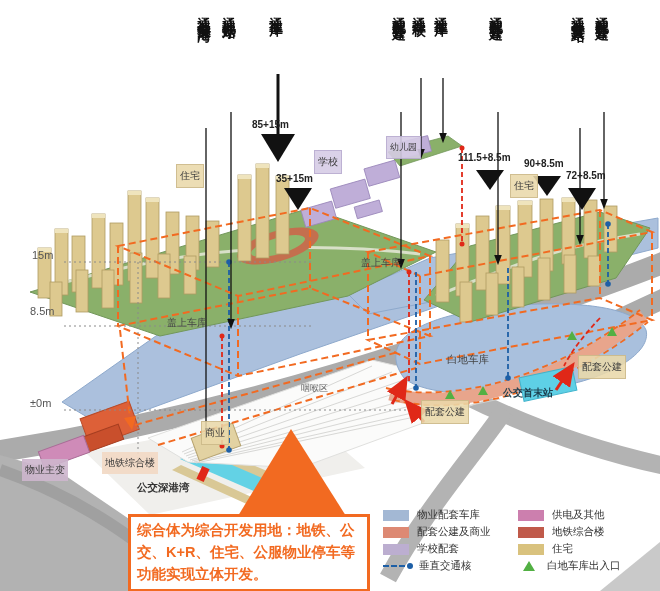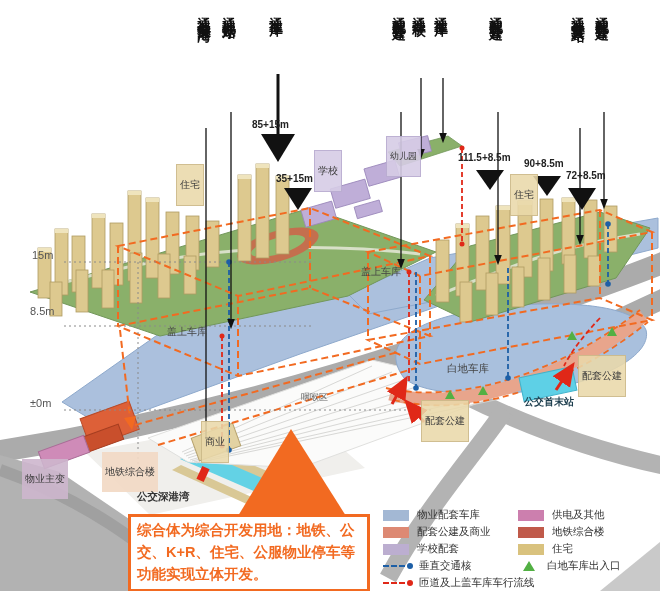--- a/index.html
+++ b/index.html
@@ -3,21 +3,21 @@
 <meta charset="utf-8">
 <style>
   html,body{margin:0;padding:0;background:#fff;}
   #stage{position:relative;width:660px;height:591px;background:#fff;overflow:hidden;
          font-family:"Liberation Sans","DejaVu Sans",sans-serif;}
   #stage svg.scene{position:absolute;left:0;top:0;}
   .vlabel{position:absolute;top:6px;writing-mode:vertical-rl;text-orientation:upright;
           font-size:13.5px;font-weight:bold;color:#111;letter-spacing:2px;line-height:1;white-space:nowrap;}
   .meas{position:absolute;font-size:10px;font-weight:bold;color:#222;white-space:nowrap;}
   .elev{position:absolute;font-size:11px;color:#555;white-space:nowrap;}
-  .area{position:absolute;font-size:10px;color:#3c3c3c;white-space:nowrap;line-height:1.2;padding:14px 3px;}
+  .area{position:absolute;font-size:10px;color:#3c3c3c;white-space:nowrap;line-height:1.2;padding:5px 3px;}
   .bg-tan{background:rgba(233,216,170,.88);border:1px solid rgba(180,160,110,.5);}
   .bg-lav{background:rgba(214,204,230,.9);border:1px solid rgba(160,145,190,.5);}
   .bg-pink{background:rgba(205,182,205,.9);}
   .bg-peach{background:rgba(242,217,196,.92);}
   .plain{color:#444;}
   .callout{position:absolute;left:128px;top:514px;width:224px;height:66px;background:#fff;
            border:3px solid #f26a21;color:#f26a21;font-size:14.5px;font-weight:bold;
            line-height:1.5;padding:3px 6px;}
   .legend{position:absolute;left:378px;top:504px;width:282px;height:86px;font-size:10.5px;color:#333;}
   .lg-row{position:absolute;display:flex;align-items:center;white-space:nowrap;}
@@ -295,21 +295,21 @@
 
 <div class="area bg-tan" style="left:176px;top:164px">住宅</div>
 <div class="area bg-tan" style="left:510px;top:174px">住宅</div>
 <div class="area bg-lav" style="left:314px;top:150px">学校</div>
 <div class="area bg-lav" style="left:386px;top:136px;font-size:9px">幼儿园</div>
 <div class="area plain" style="left:164px;top:312px">盖上车库</div>
 <div class="area plain" style="left:358px;top:252px">盖上车库</div>
 <div class="area plain" style="left:444px;top:348px;font-size:10.5px">白地车库</div>
 <div class="area bg-tan" style="left:578px;top:355px">配套公建</div>
 <div class="area bg-tan" style="left:421px;top:400px">配套公建</div>
-<div class="area plain" style="left:521px;top:382px;color:#1c3d4d;font-weight:bold">公交首末站</div>
+<div class="area plain" style="left:500px;top:382px;color:#1c3d4d;font-weight:bold">公交首末站</div>
 <div class="area bg-tan" style="left:201px;top:421px">商业</div>
 <div class="area bg-peach" style="left:102px;top:452px">地铁综合楼</div>
 <div class="area bg-pink" style="left:22px;top:459px">物业主变</div>
 <div class="area" style="left:134px;top:476px;font-size:10.5px;color:#333;font-weight:bold">公交深港湾</div>
 <div class="area" style="left:298px;top:378px;font-size:9px;color:#666">咽喉区</div>
 
 <div class="callout">综合体为综合开发用地：地铁、公交、K+R、住宅、公服物业停车等功能实现立体开发。</div>
 
 <div class="legend">
   <div class="lg-row" style="left:5px;top:4px">
@@ -322,25 +322,20 @@
   </div>
   <div class="lg-row" style="left:5px;top:38px">
     <span class="sw" style="background: rgb(188, 174, 208);"></span>
     <span>学校配套</span>
   </div>
   <div class="lg-row" style="left:5px;top:55px">
     <span class="dashline" style="border-top-color: rgb(29, 95, 166);"></span>
     <span class="dashdot" style="background: rgb(29, 95, 166);"></span>
     <span>垂直交通核</span>
   </div>
-  <div class="lg-row" style="left:5px;top:72px">
-    <span class="dashline" style="border-top-color: rgb(224, 40, 24);"></span>
-    <span class="dashdot" style="background: rgb(224, 40, 24);"></span>
-    <span>匝道及上盖车库车行流线</span>
-  </div>
   <div class="lg-row" style="left:140px;top:4px">
     <span class="sw" style="background: rgb(204, 127, 174);"></span>
     <span>供电及其他</span>
   </div>
   <div class="lg-row" style="left:140px;top:21px">
     <span class="sw" style="background: rgb(192, 90, 74);"></span>
     <span>地铁综合楼</span>
   </div>
   <div class="lg-row" style="left:140px;top:38px">
     <span class="sw" style="background: rgb(217, 194, 126);"></span>

